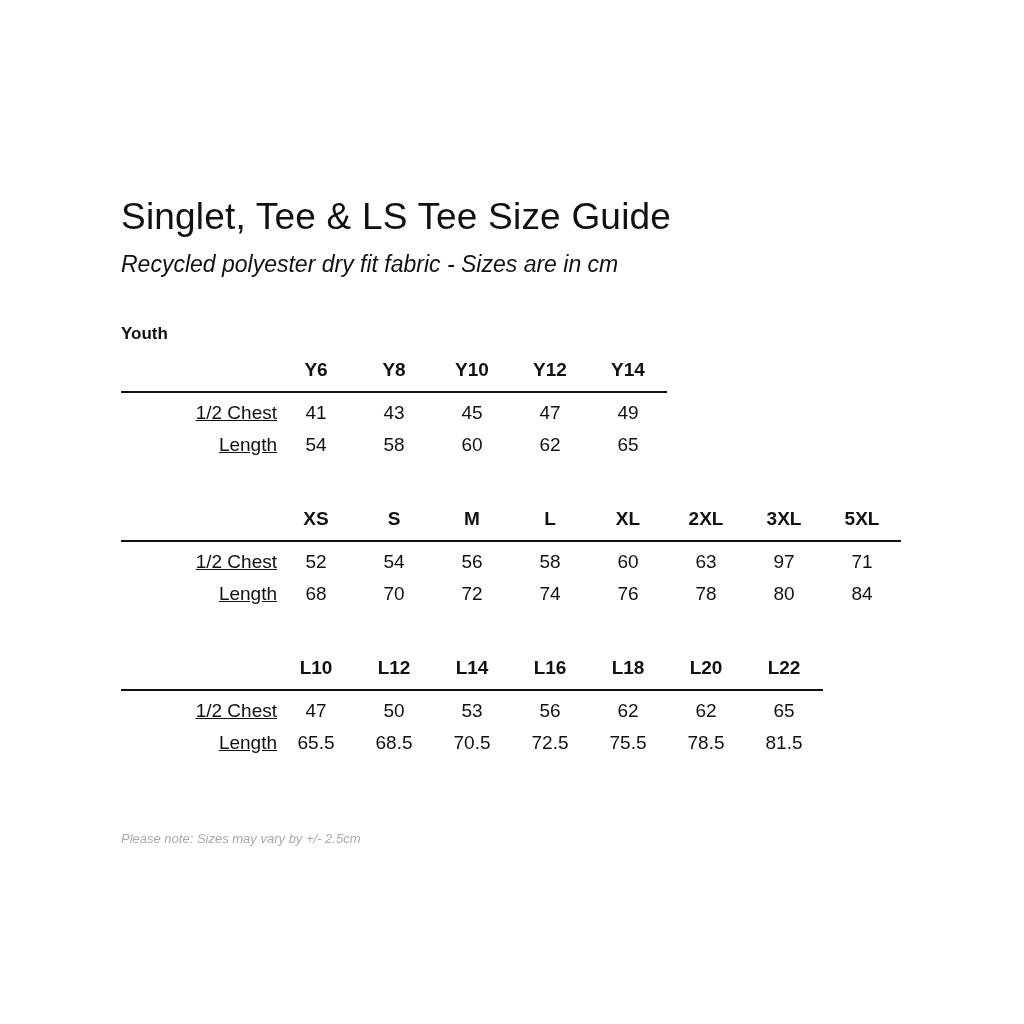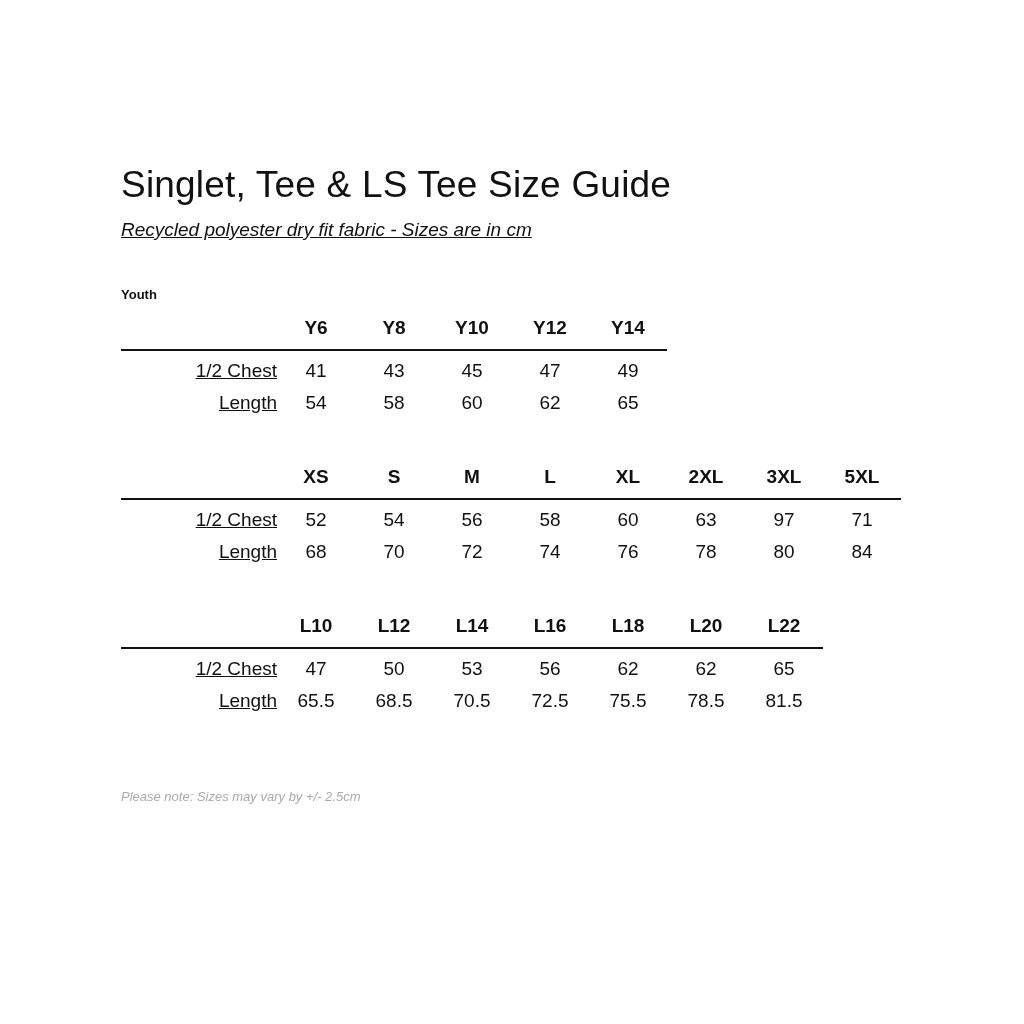--- a/index.html
+++ b/index.html
@@ -11,42 +11,41 @@
     width: 1024px;
     height: 1024px;
     position: relative;
     font-family: "Liberation Sans", sans-serif;
     color: #111111;
     overflow: hidden;
   }
   .content {
     position: absolute;
     left: 121px;
-    top: 164px;
+    top: 196px;
     width: 790px;
   }
   .page-title {
     font-size: 37px;
     font-weight: 400;
     line-height: 1.15;
     margin: 0;
     letter-spacing: 0.2px;
   }
   .page-subtitle {
-    font-size: 19px;
+    font-size: 23px;
     font-style: italic;
     margin: 12px 0 0 0;
     line-height: 1.2;
-    text-decoration: underline;
   }
   .size-section {
     margin-top: 46px;
   }
   .section-title {
-    font-size: 13px;
+    font-size: 17px;
     font-weight: 700;
     margin: 0 0 13px 0;
     line-height: 1.2;
   }
   table.size-table {
     border-collapse: collapse;
     table-layout: fixed;
   }
   .size-table th,
   .size-table td {

